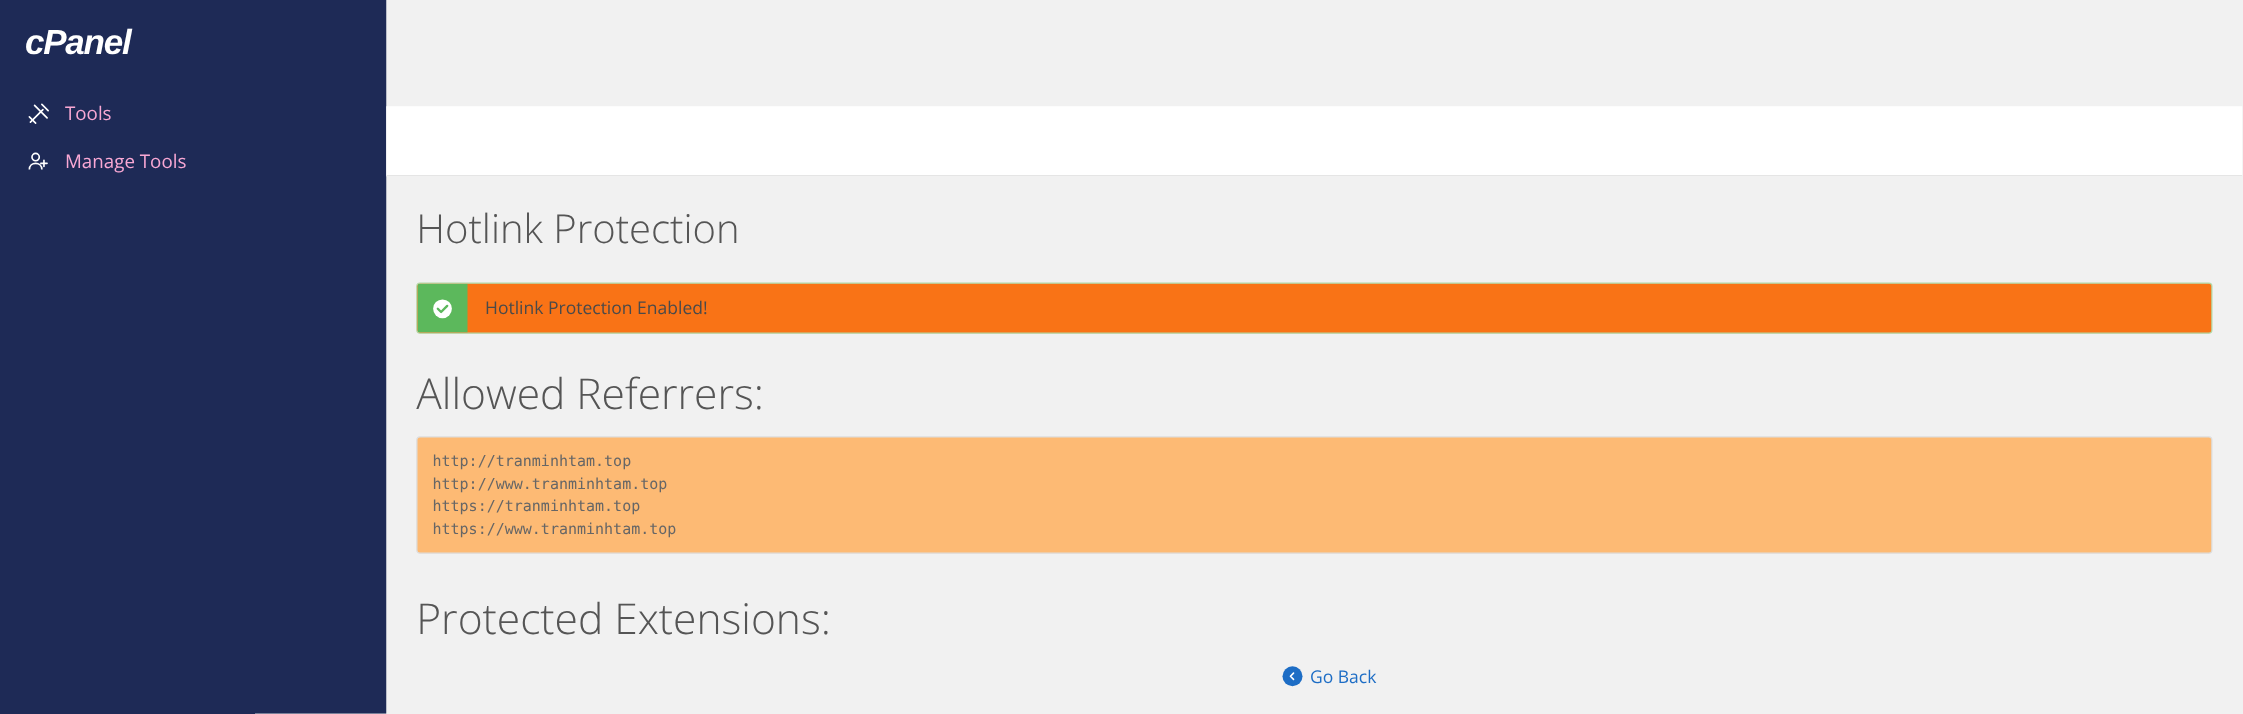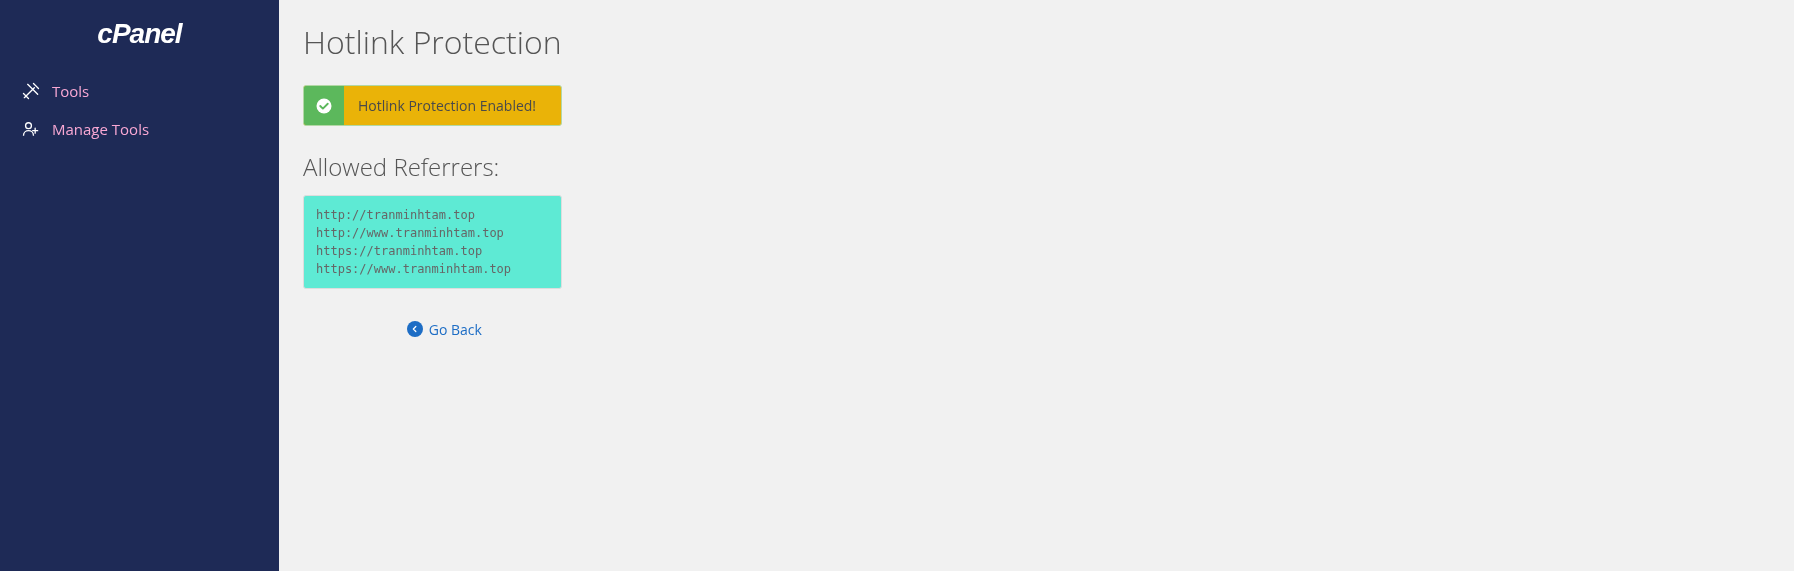--- a/index.html
+++ b/index.html
@@ -9,26 +9,25 @@
     }
     body {
       font-family: "Open Sans", Helvetica, Arial, sans-serif;
       background: #f1f1f1;
       width: 1794px;
       height: 571px;
       overflow: hidden;
       display: flex;
     }
     .sidebar {
-      width: 279px;
+      width: 309px;
       background: #1e2a56;
       height: 100%;
       flex-shrink: 0;
       padding-top: 18px;
-      text-align: center;
     }
     .logo {
       padding: 0 20px 22px 20px;
     }
     .logo-text {
       font-family: Arial, sans-serif;
       font-style: italic;
       font-weight: 900;
       font-size: 28px;
       color: #fff;
@@ -57,40 +56,41 @@
     .nav-icon svg {
       width: 20px;
       height: 20px;
       stroke: #fff;
       fill: none;
       stroke-width: 1.6;
     }
     .main {
       flex: 1;
       display: flex;
-      flex-direction: row;
+      flex-direction: column;
+      justify-content: flex-end;
     }
     .topbar {
       height: 56px;
       background: #fff;
       border-bottom: 1px solid #e5e5e5;
     }
     .content {
       padding: 20px 24px;
     }
     .page-title {
       font-size: 32px;
       font-weight: 300;
       color: #555;
       margin-bottom: 22px;
     }
     .alert {
       display: flex;
       align-items: stretch;
-      background: #eab308;
+      background: #f97316;
       border: 1px solid #b2d8a5;
       border-radius: 3px;
       margin-bottom: 24px;
       overflow: hidden;
     }
     .alert-icon {
       width: 40px;
       background: #5cb85c;
       display: flex;
       align-items: center;
@@ -99,27 +99,27 @@
     .alert-icon svg {
       width: 18px;
       height: 18px;
     }
     .alert-text {
       padding: 10px 14px;
       color: #4a4a4a;
       font-size: 14px;
     }
     .section-title {
-      font-size: 24px;
+      font-size: 34px;
       font-weight: 300;
       color: #555;
       margin-bottom: 12px;
     }
     .content-box {
-      background: #5eead4;
+      background: #fdba74;
       border: 1px solid #ddd;
       border-radius: 3px;
       padding: 10px 12px;
       margin-bottom: 28px;
       font-family: Menlo, Consolas, monospace;
       font-size: 12px;
       color: #666;
       white-space: pre-line;
       line-height: 1.5;
     }
@@ -198,20 +198,21 @@
       </div>
       <div class="alert-text">Hotlink Protection Enabled!</div>
     </div>
 
     <h2 class="section-title">Allowed Referrers:</h2>
     <div class="content-box">http://tranminhtam.top
 http://www.tranminhtam.top
 https://tranminhtam.top
 https://www.tranminhtam.top</div>
 
+    <h2 class="section-title">Protected Extensions:</h2>
 
     <div class="go-back-wrapper">
       <a class="go-back">
         <span class="go-back-icon">
           <svg viewBox="0 0 24 24">
               <path d="M14 6 L8 12 L14 18" stroke="#fff" stroke-width="3" fill="none" stroke-linecap="round" stroke-linejoin="round"></path>
             </svg>
         </span>
         <span>Go Back</span>
       </a>

